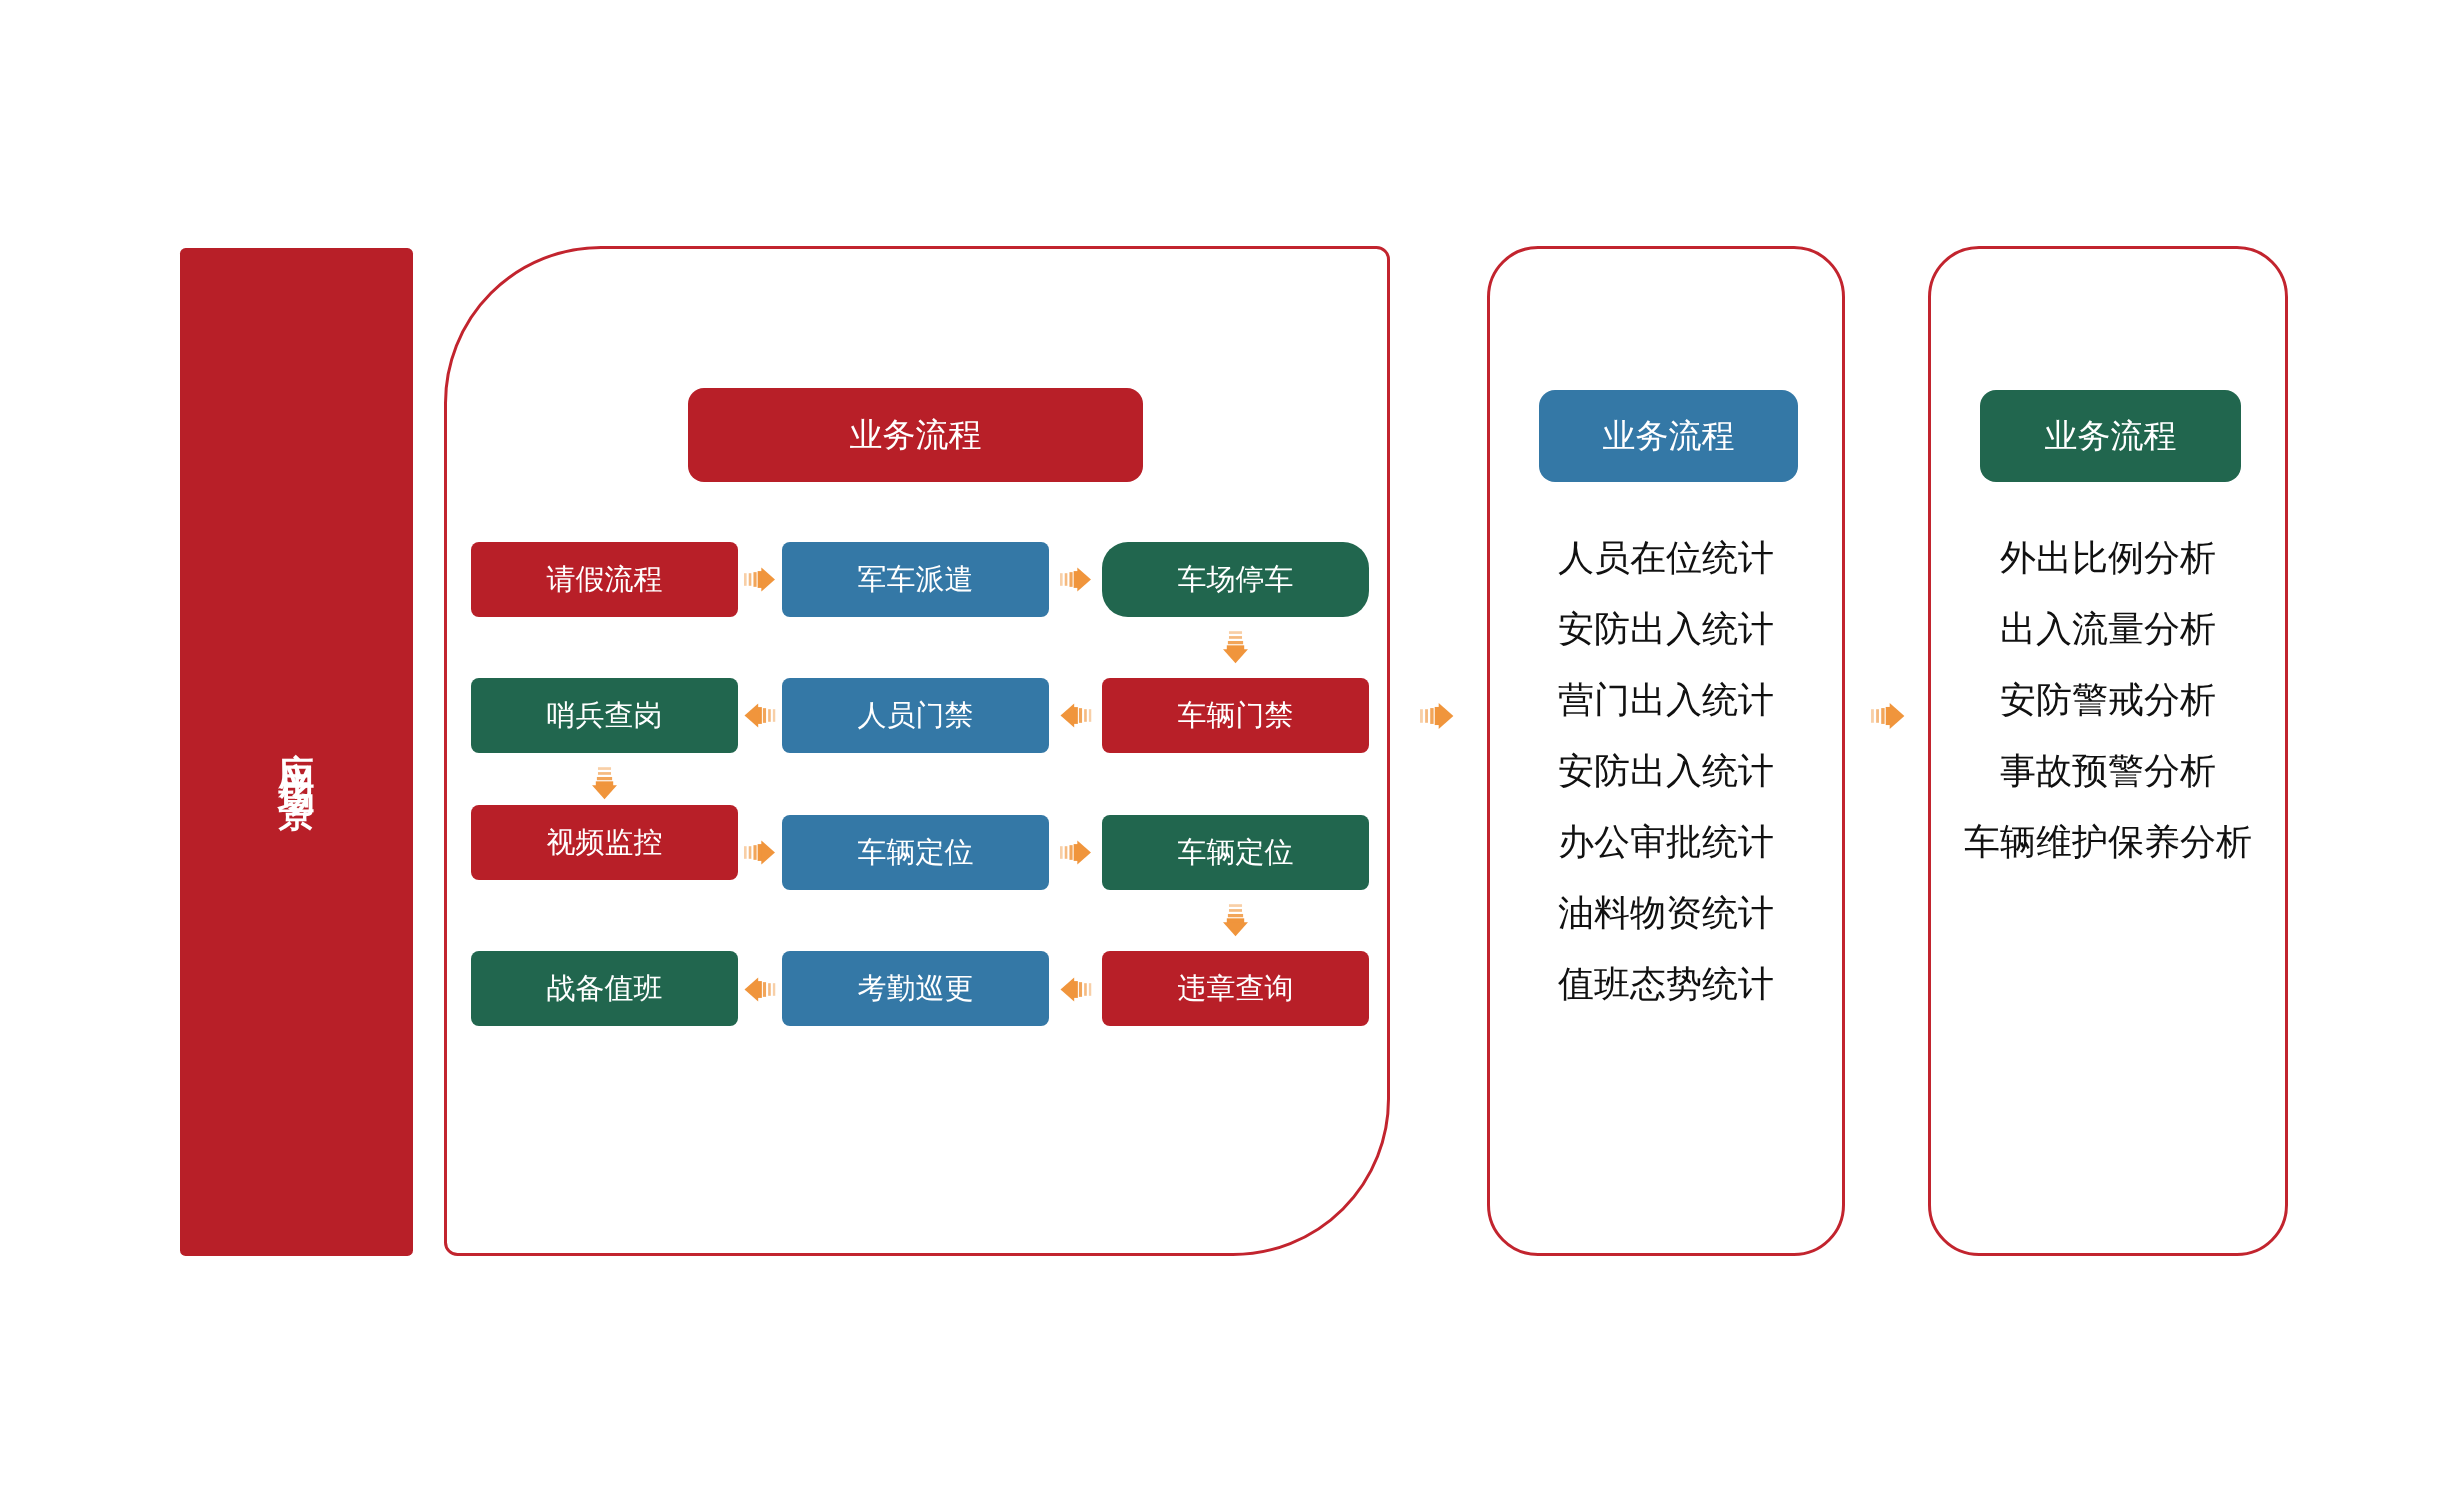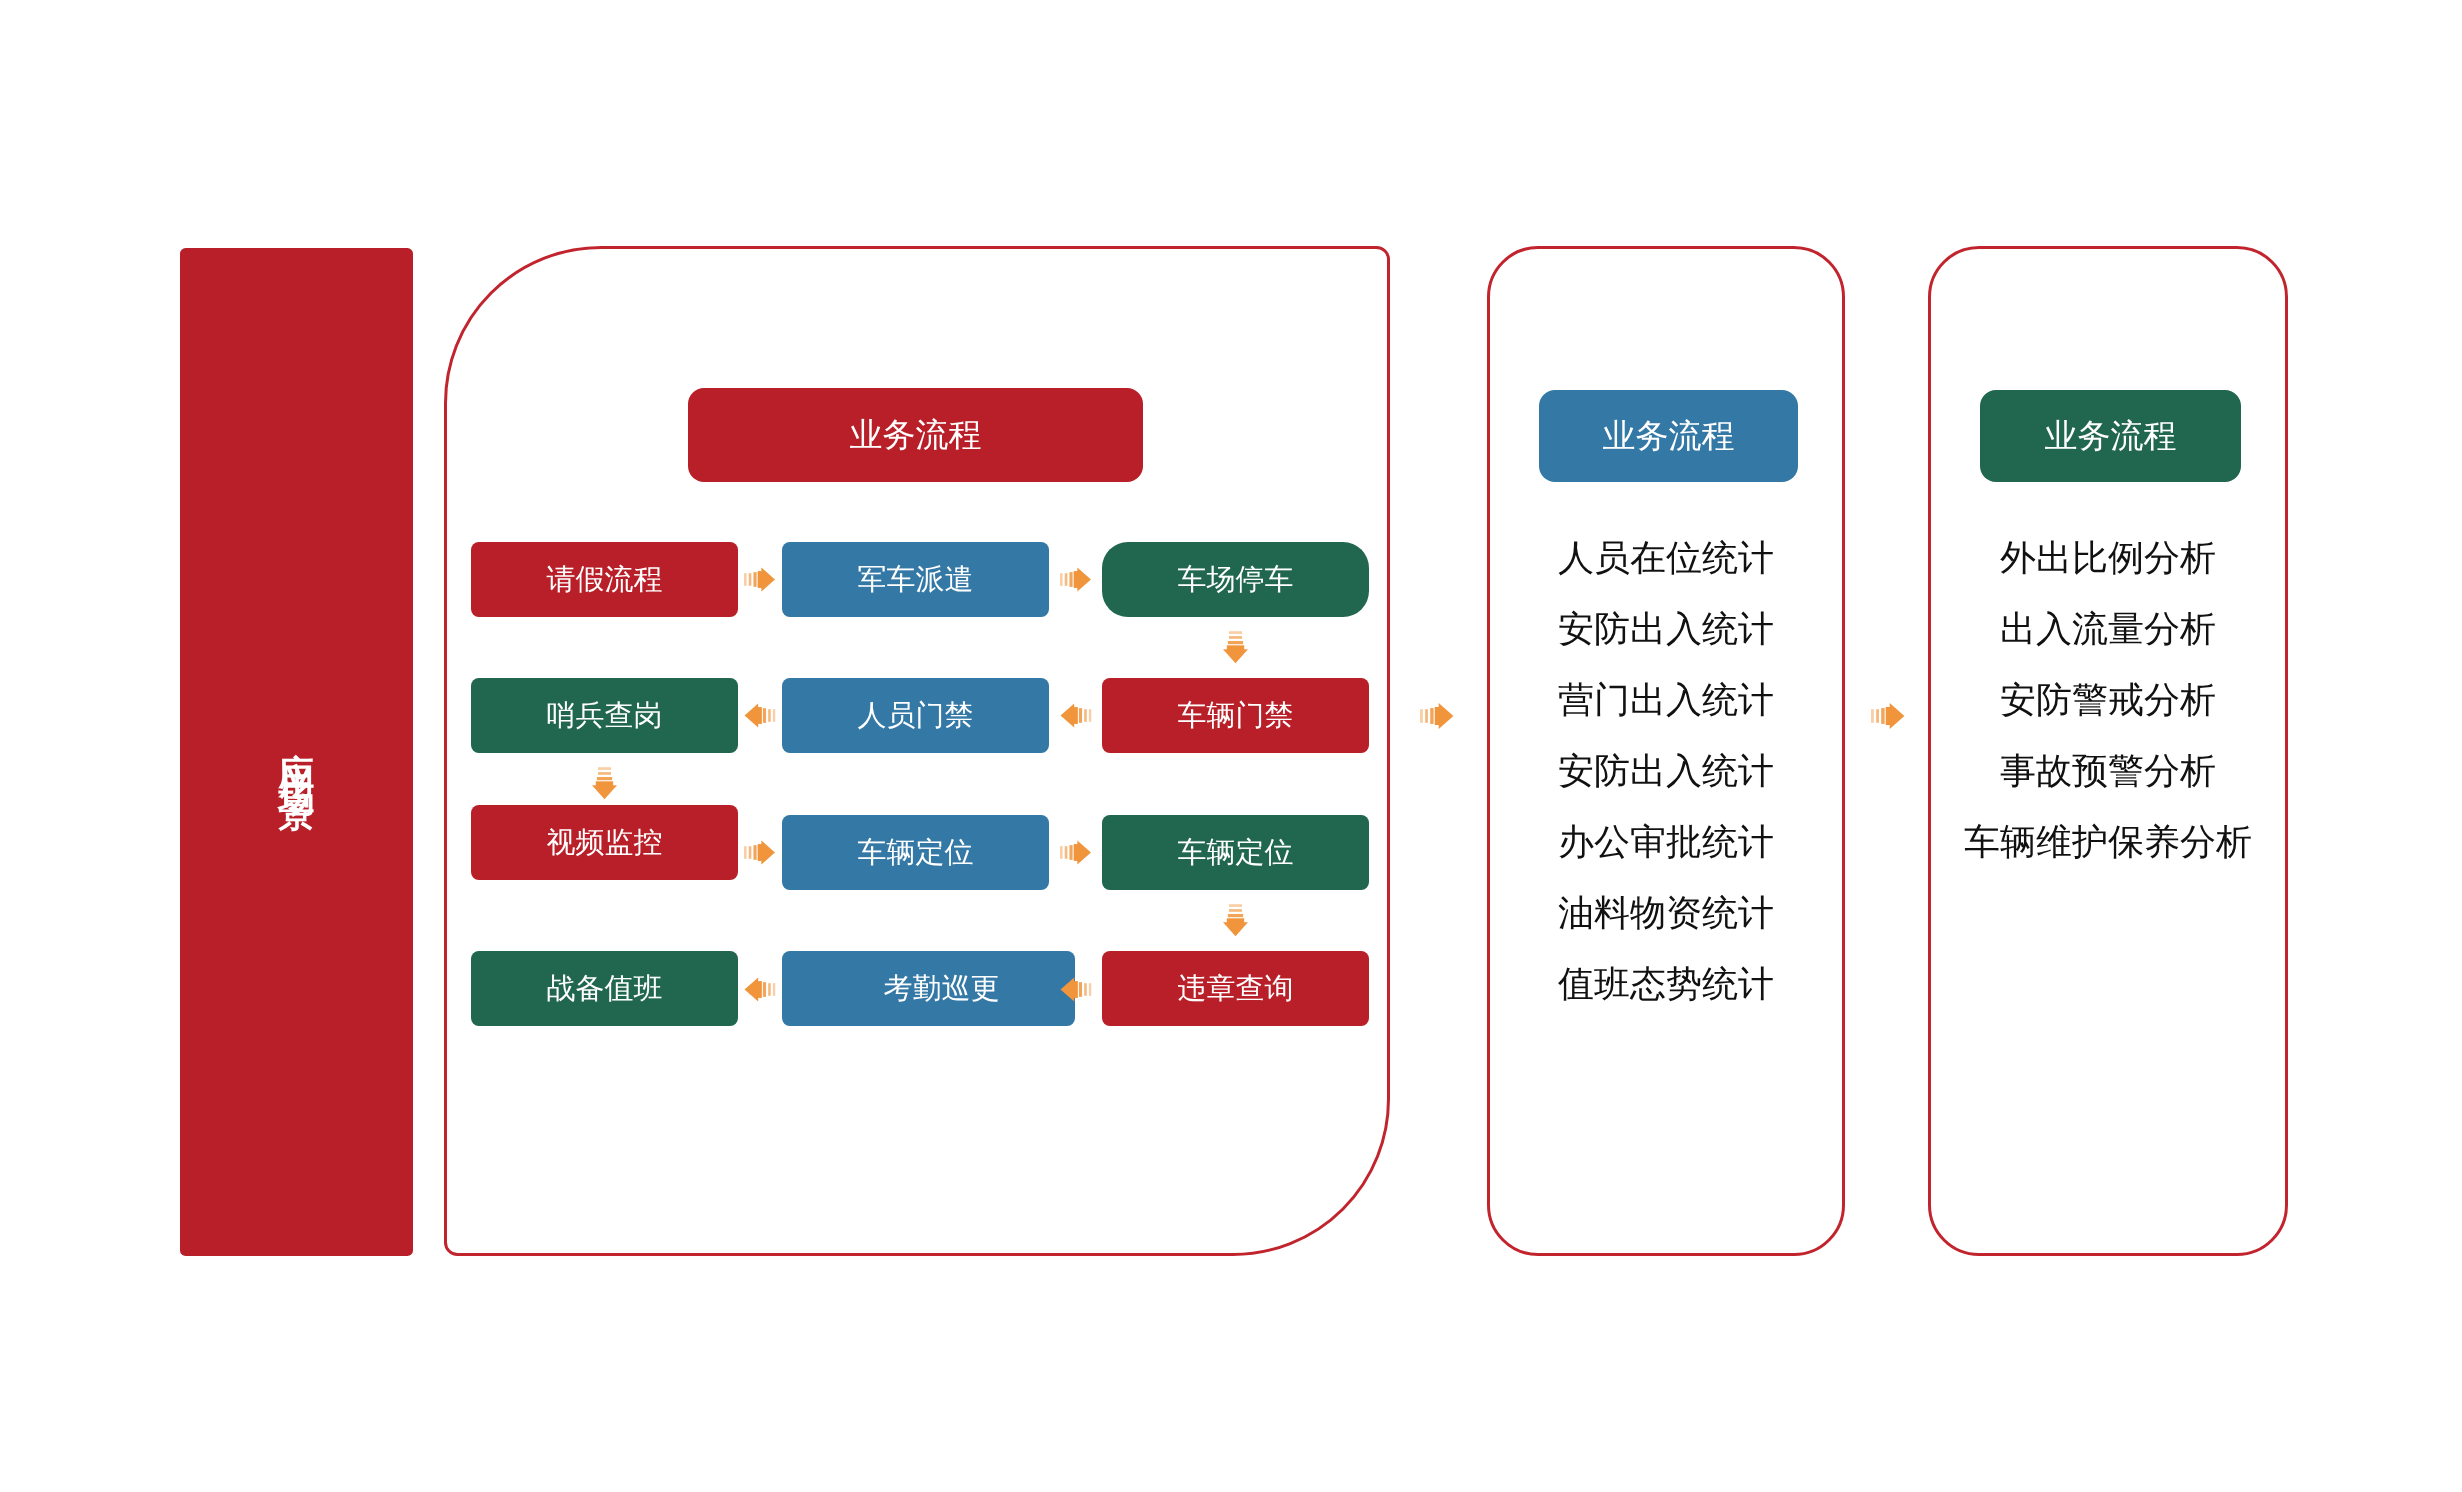--- a/index.html
+++ b/index.html
@@ -80,21 +80,21 @@
 
   <div class="box c-green" style="left:471px;top:678px;">哨兵查岗</div>
   <div class="box c-blue" style="left:782px;top:678px;">人员门禁</div>
   <div class="box c-red" style="left:1102px;top:678px;">车辆门禁</div>
 
   <div class="box c-red" style="left:471px;top:805px;">视频监控</div>
   <div class="box c-blue" style="left:782px;top:815px;">车辆定位</div>
   <div class="box c-green" style="left:1102px;top:815px;">车辆定位</div>
 
   <div class="box c-green" style="left:471px;top:951px;">战备值班</div>
-  <div class="box c-blue" style="left:782px;top:951px;padding-left:26px;">考勤巡更</div>
+  <div class="box c-blue" style="left:782px;top:951px;">考勤巡更</div>
   <div class="box c-red" style="left:1102px;top:951px;">违章查询</div>
 
   <svg class="ar" style="left:744px;top:567px;" width="31.5" height="25" viewBox="0 0 60 46">
     <g fill="#F0953C">
         <rect x="0" y="11" width="5" height="24" opacity=".45"></rect>
         <rect x="9" y="11" width="5" height="24" opacity=".65"></rect>
         <rect x="18" y="9" width="6" height="28" opacity=".85"></rect>
         <rect x="26" y="7" width="9" height="32"></rect>
         <polygon points="33,0 33,46 59,23"></polygon>
       </g>

